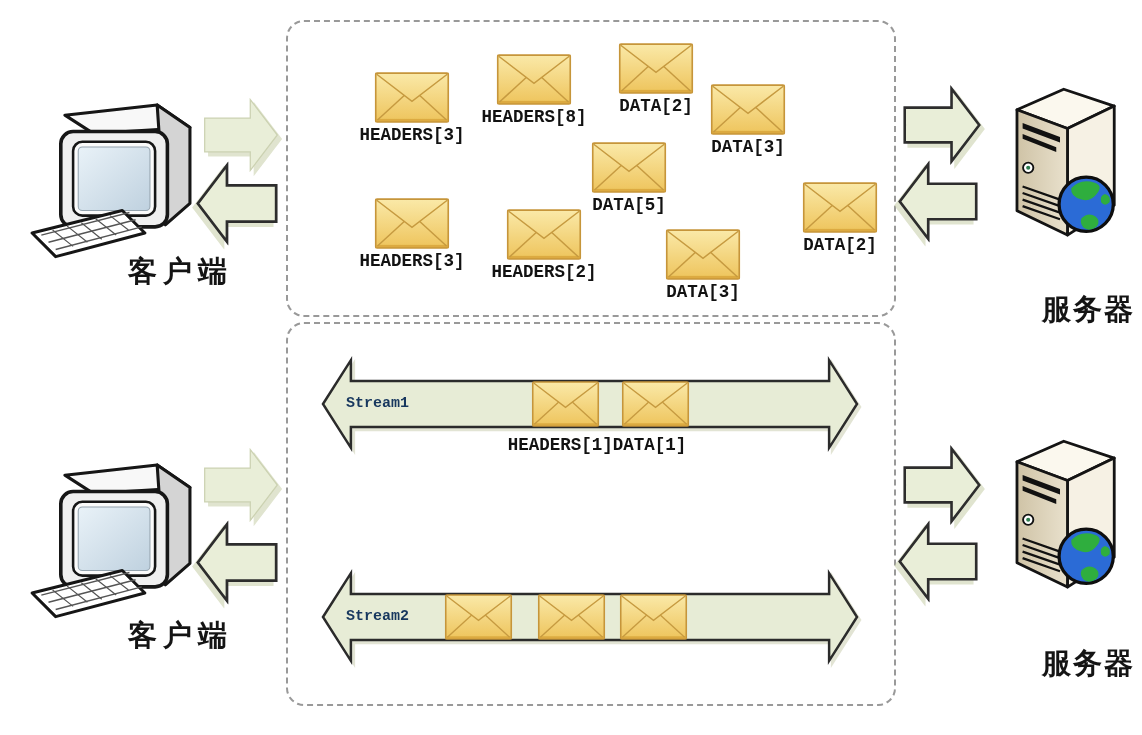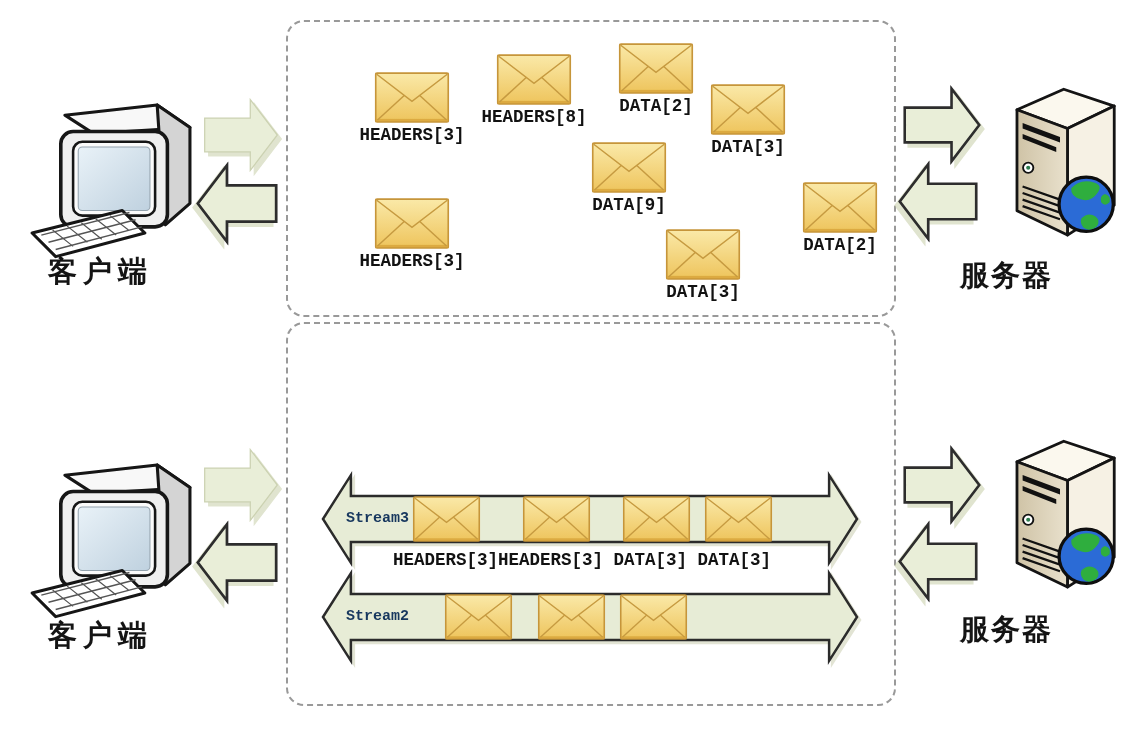--- a/index.html
+++ b/index.html
@@ -12,24 +12,24 @@
   .dashed-box{position:absolute;border:2px dashed #999999;border-radius:18px;background:#ffffff;}
 
   
   .frame{position:absolute;transform:translateX(-50%);display:flex;flex-direction:column;
          align-items:center;gap:3px;}
   .frame-label,.stream-caption{
          font-family:"Liberation Mono","DejaVu Sans Mono",monospace;
          font-weight:bold;font-size:17.5px;line-height:1.1;color:#121212;white-space:nowrap;}
 
   
-  .cn-label{position:absolute;text-align:left;font-size:29px;font-weight:600;color:#141414;
+  .cn-label{position:absolute;text-align:right;font-size:29px;font-weight:600;color:#141414;
             font-family:"Liberation Sans",sans-serif;}
   .cn-wide{letter-spacing:6px;}
-  .cn-narrow{letter-spacing:2px;}
+  .cn-narrow{letter-spacing:2px;margin-top:34px;}
 
   
   .arrow{position:absolute;}
   .arrow-plain{fill:#e9eed8;stroke:#ccd2b2;stroke-width:1.5;}
   .arrow-outline{fill:#e9eed8;stroke:#2d2d2d;stroke-width:3;}
   .arrow{filter:drop-shadow(4px 4px 0 rgba(198,205,168,0.55));}
   .flip{transform:scaleX(-1);}
 
   
   .stream{position:absolute;left:32px;width:540px;height:112px;}
@@ -144,27 +144,33 @@
       <div class="frame" style="left:460px;top:62px">
         <svg class="env" width="75" height="51" viewBox="0 0 100 68">
             <use href="#envelope"></use>
           </svg>
         <div class="frame-label">DATA[3]</div>
       </div>
       <div class="frame" style="left:341px;top:120px">
         <svg class="env" width="75" height="51" viewBox="0 0 100 68">
             <use href="#envelope"></use>
           </svg>
-        <div class="frame-label">DATA[9]</div>
+        <div class="frame-label">DATA[5]</div>
       </div>
       <div class="frame" style="left:124px;top:176px">
         <svg class="env" width="75" height="51" viewBox="0 0 100 68">
             <use href="#envelope"></use>
           </svg>
         <div class="frame-label">HEADERS[3]</div>
+      </div>
+      <div class="frame" style="left:256px;top:187px">
+        <svg class="env" width="75" height="51" viewBox="0 0 100 68">
+            <use href="#envelope"></use>
+          </svg>
+        <div class="frame-label">HEADERS[2]</div>
       </div>
       <div class="frame" style="left:415px;top:207px">
         <svg class="env" width="75" height="51" viewBox="0 0 100 68">
             <use href="#envelope"></use>
           </svg>
         <div class="frame-label">DATA[3]</div>
       </div>
       <div class="frame" style="left:552px;top:160px">
         <svg class="env" width="75" height="51" viewBox="0 0 100 68">
             <use href="#envelope"></use>
@@ -195,40 +201,34 @@
 
     <svg class="arrow arrow-plain" style="left:203px;top:440px" width="76" height="90" viewBox="0 0 90 92">
         <use href="#block-arrow"></use>
       </svg>
     <svg class="arrow arrow-outline flip" style="left:196px;top:515px" width="82" height="95" viewBox="0 0 90 92">
         <use href="#block-arrow"></use>
       </svg>
 
     <div class="dashed-box" style="left:286px;top:322px;width:606px;height:380px">
 
-
-      <div class="stream" style="top:146px">
+      <div class="stream" style="top:31px">
         <svg class="stream-arrow" width="540" height="98" viewBox="0 0 542 98">
             <use href="#stream-arrow-shape"></use>
           </svg>
-        <div class="stream-name">Stream3</div>
-        <svg class="stream-env" style="left:90px" width="73" height="46" viewBox="0 0 100 68">
-            <use href="#envelope"></use>
-          </svg>
-        <svg class="stream-env" style="left:200px" width="73" height="46" viewBox="0 0 100 68">
-            <use href="#envelope"></use>
-          </svg>
-        <svg class="stream-env" style="left:300px" width="73" height="46" viewBox="0 0 100 68">
-            <use href="#envelope"></use>
-          </svg>
-        <svg class="stream-env" style="left:382px" width="73" height="46" viewBox="0 0 100 68">
-            <use href="#envelope"></use>
-          </svg>
-        <div class="stream-caption" style="left:262px;top:81px">HEADERS[3]HEADERS[3] DATA[3] DATA[3]</div>
-      </div>
+        <div class="stream-name">Stream1</div>
+        <svg class="stream-env" style="left:209px" width="73" height="46" viewBox="0 0 100 68">
+            <use href="#envelope"></use>
+          </svg>
+        <svg class="stream-env" style="left:299px" width="73" height="46" viewBox="0 0 100 68">
+            <use href="#envelope"></use>
+          </svg>
+        <div class="stream-caption" style="left:277px;top:81px">HEADERS[1]DATA[1]</div>
+      </div>
+
 
       <div class="stream" style="top:244px">
         <svg class="stream-arrow" width="540" height="98" viewBox="0 0 542 98">
             <use href="#stream-arrow-shape"></use>
           </svg>
         <div class="stream-name">Stream2</div>
         <svg class="stream-env" style="left:122px" width="73" height="46" viewBox="0 0 100 68">
             <use href="#envelope"></use>
           </svg>
         <svg class="stream-env" style="left:215px" width="73" height="46" viewBox="0 0 100 68">

